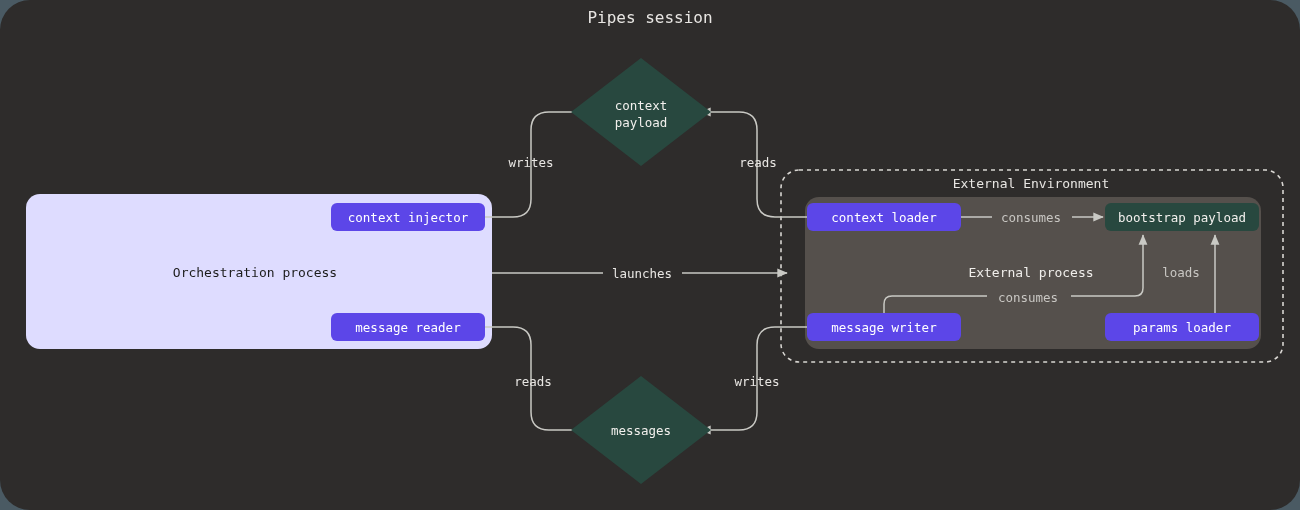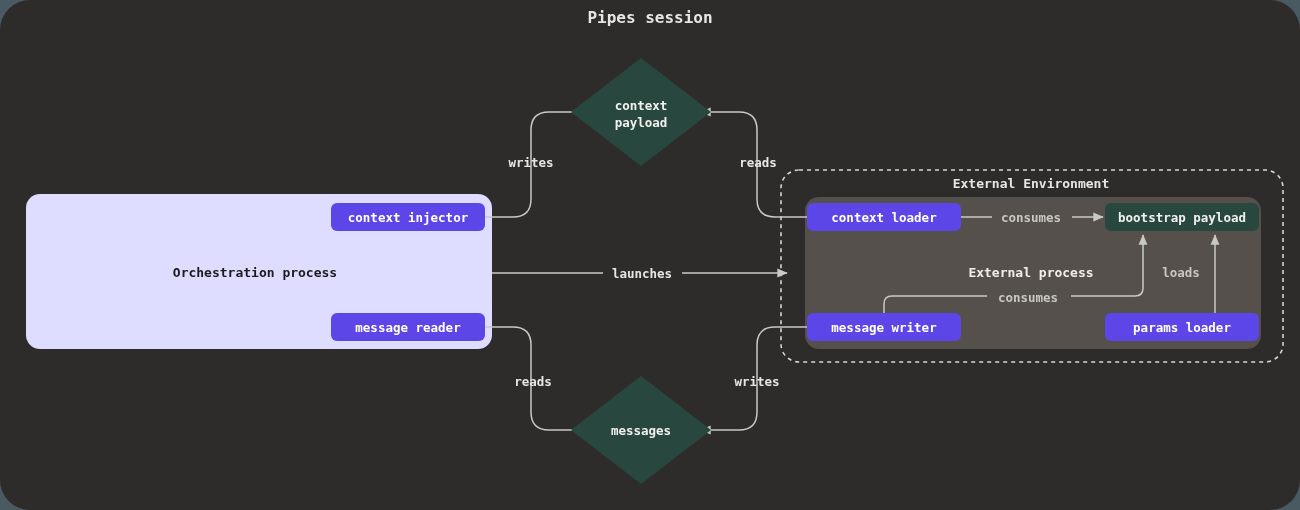--- a/index.html
+++ b/index.html
@@ -10,21 +10,20 @@
   body {
     width: 1300px;
     height: 510px;
     font-family: "DejaVu Sans Mono", "Liberation Mono", monospace;
     overflow: hidden;
   }
   #stage {
     position: relative;
     width: 1122px;
     height: 510px;
-    font-weight: bold;
   }
   #diagram {
     display: block;
     width: 1300px;
     height: 510px;
   }
   .mono {
     font-family: "DejaVu Sans Mono", "Liberation Mono", monospace;
   }
 </style>

